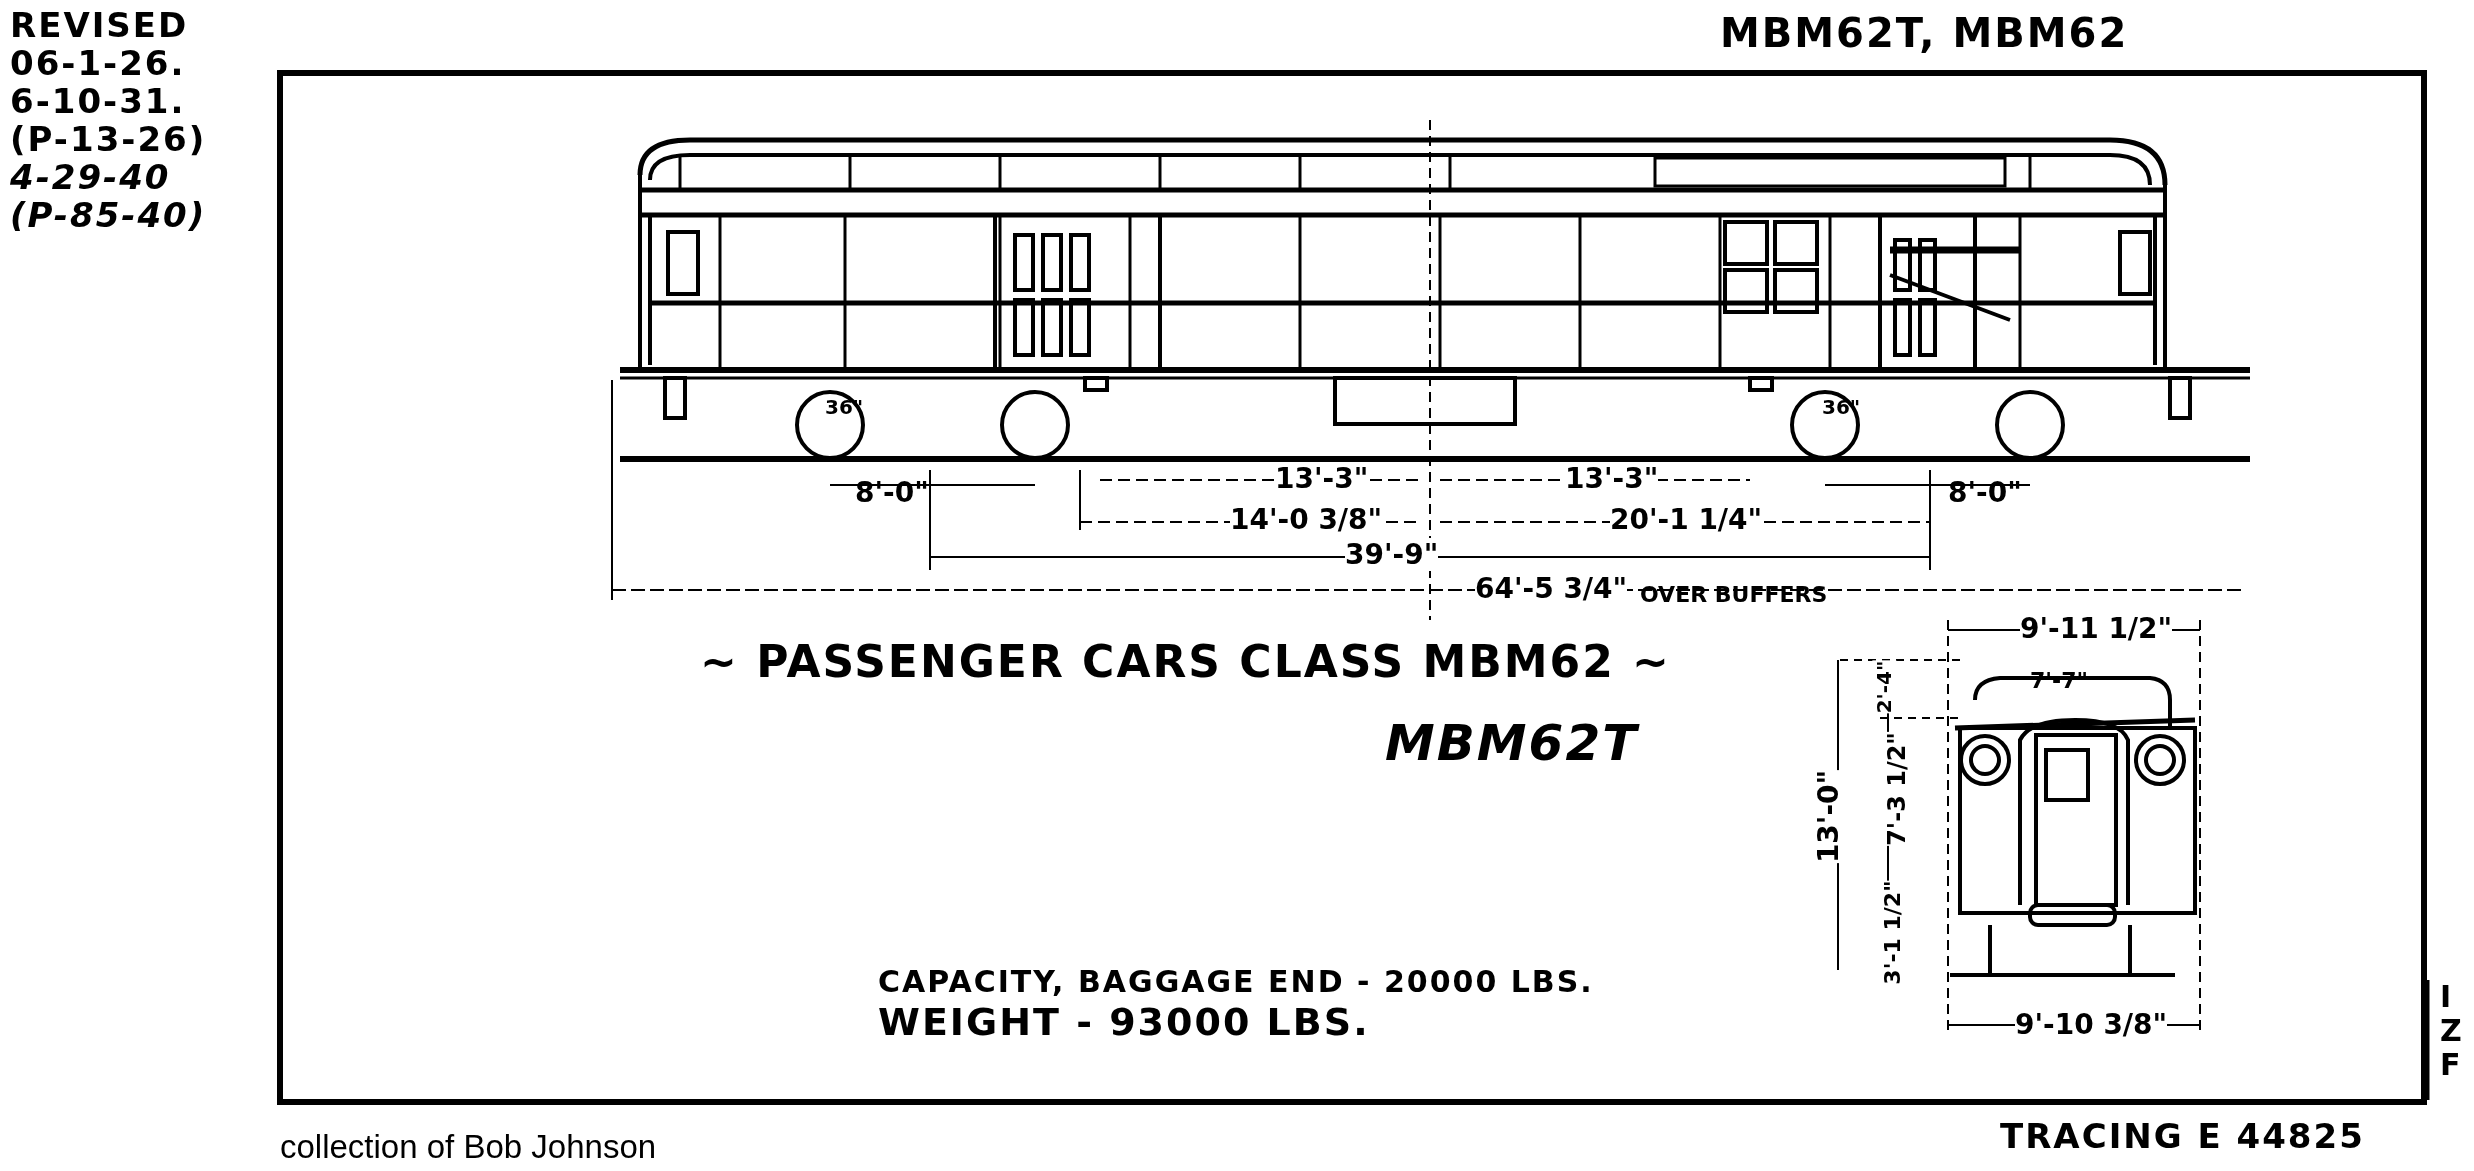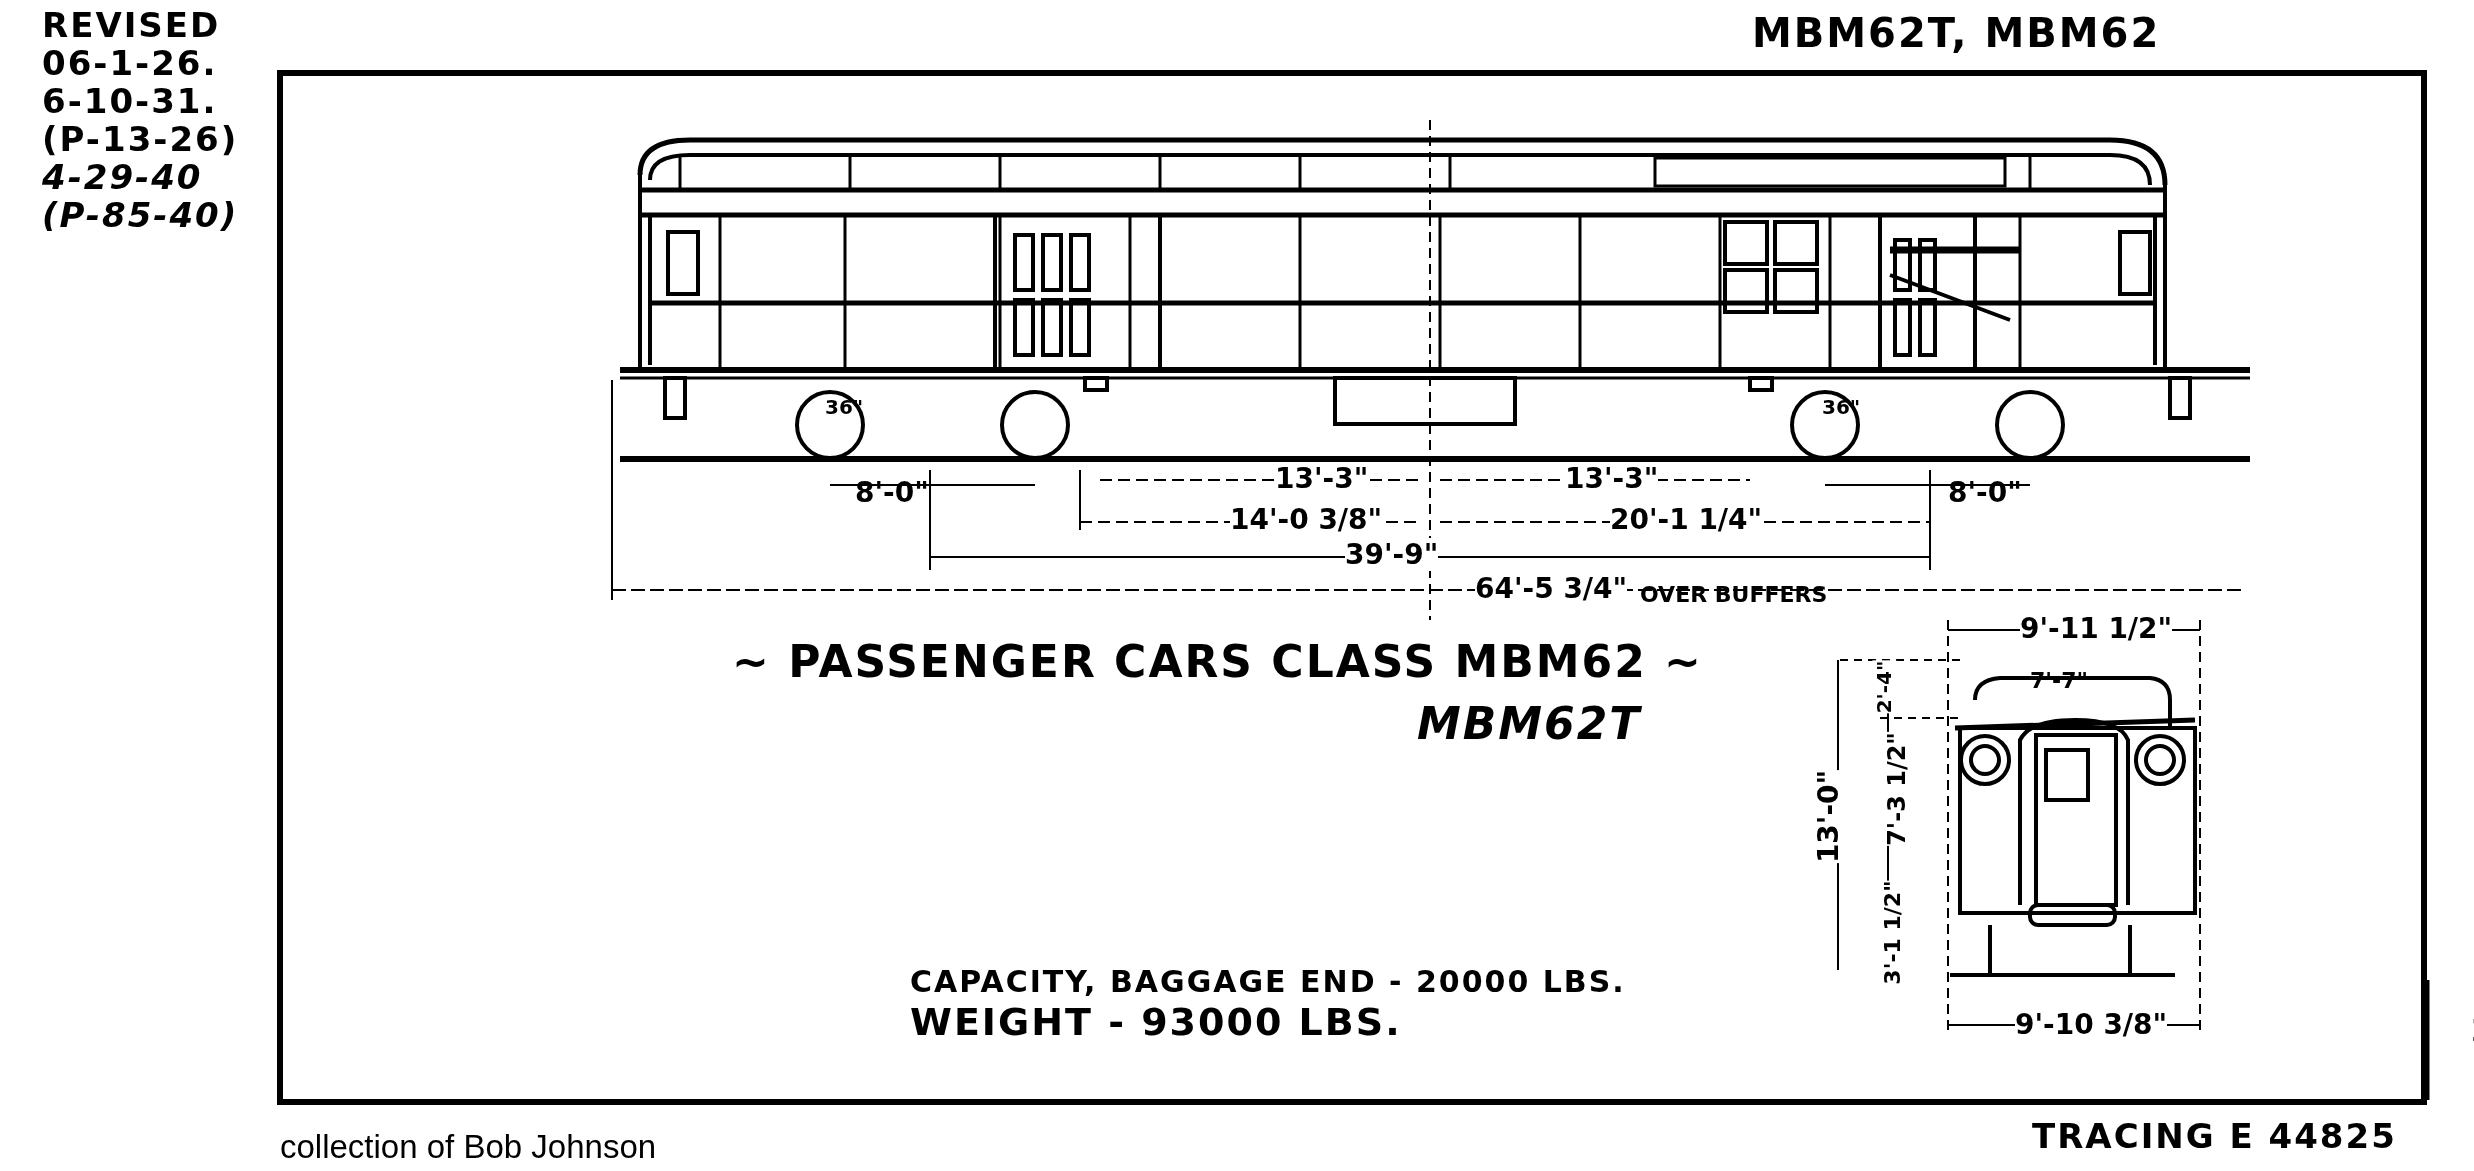--- a/index.html
+++ b/index.html
@@ -1,27 +1,27 @@
 <!DOCTYPE html>
 <html><head>
 <meta charset="utf-8">
 <style>
   html, body { margin:0; padding:0; background:#ffffff; }
   body { width:2474px; height:1171px; position:relative; overflow:hidden;
          font-family:"DejaVu Sans", sans-serif; color:#000; }
   .abs { position:absolute; }
-  .hand { font-family:"DejaVu Sans", sans-serif; font-weight:bold; letter-spacing:2px;margin-left:32px; }
+  .hand { font-family:"DejaVu Sans", sans-serif; font-weight:bold; letter-spacing:2px; }
   .ital { font-style:italic; }
   #revised { left:10px; top:6px; font-size:34px; line-height:38px; }
   #revised div { white-space:nowrap; }
   #classTop { left:1720px; top:10px; font-size:40px; }
   #frame { left:277px; top:70px; width:2150px; height:1035px; border:6px solid #000; box-sizing:border-box; }
   #drawing { left:0; top:0; }
   #titleMain { left:700px; top:636px; font-size:44px; }
-  #titleSub { left:1385px; top:698px; font-size:44px;text-align:right; }
+  #titleSub { left:1385px; top:714px; font-size:50px;text-align:right; }
   #cap1 { left:878px; top:964px; font-size:30px; }
   #cap2 { left:878px; top:1000px; font-size:38px;text-align:right; }
   #credit { left:280px; top:1128px; font-size:33px; font-family:"Liberation Sans", sans-serif; font-weight:normal; letter-spacing:0; }
   #tracing { left:2000px; top:1116px; font-size:34px; }
   #edgeMark { left:2440px; top:980px; font-size:30px; line-height:34px; }
   .dim { font-family:"DejaVu Sans", sans-serif; font-weight:bold; font-size:28px; }
 </style>
 </head>
 <body>
 

